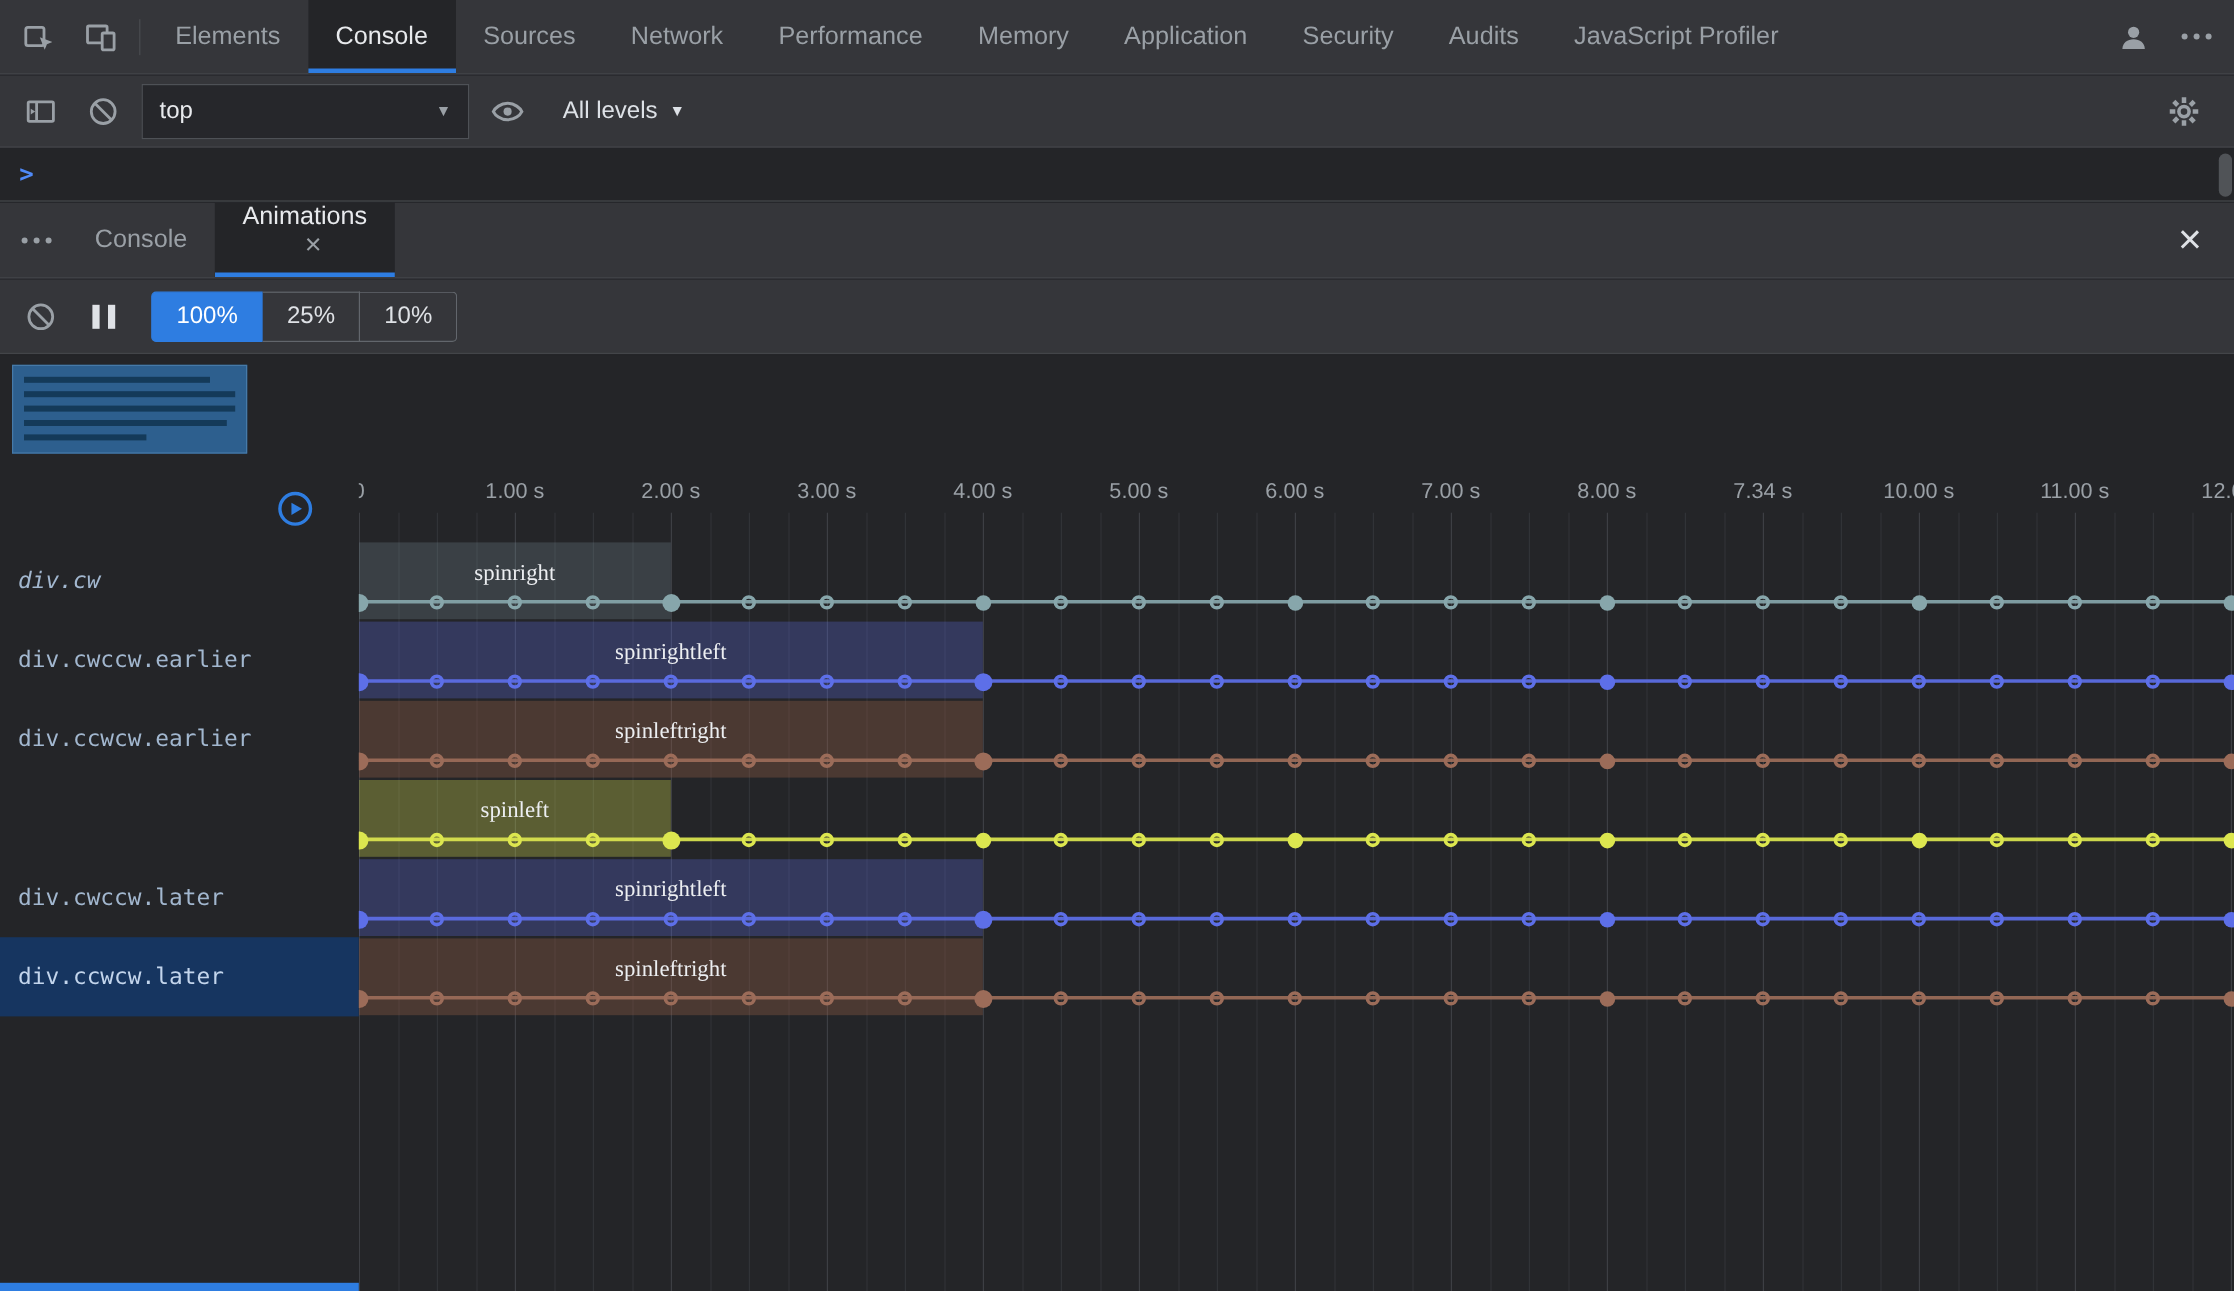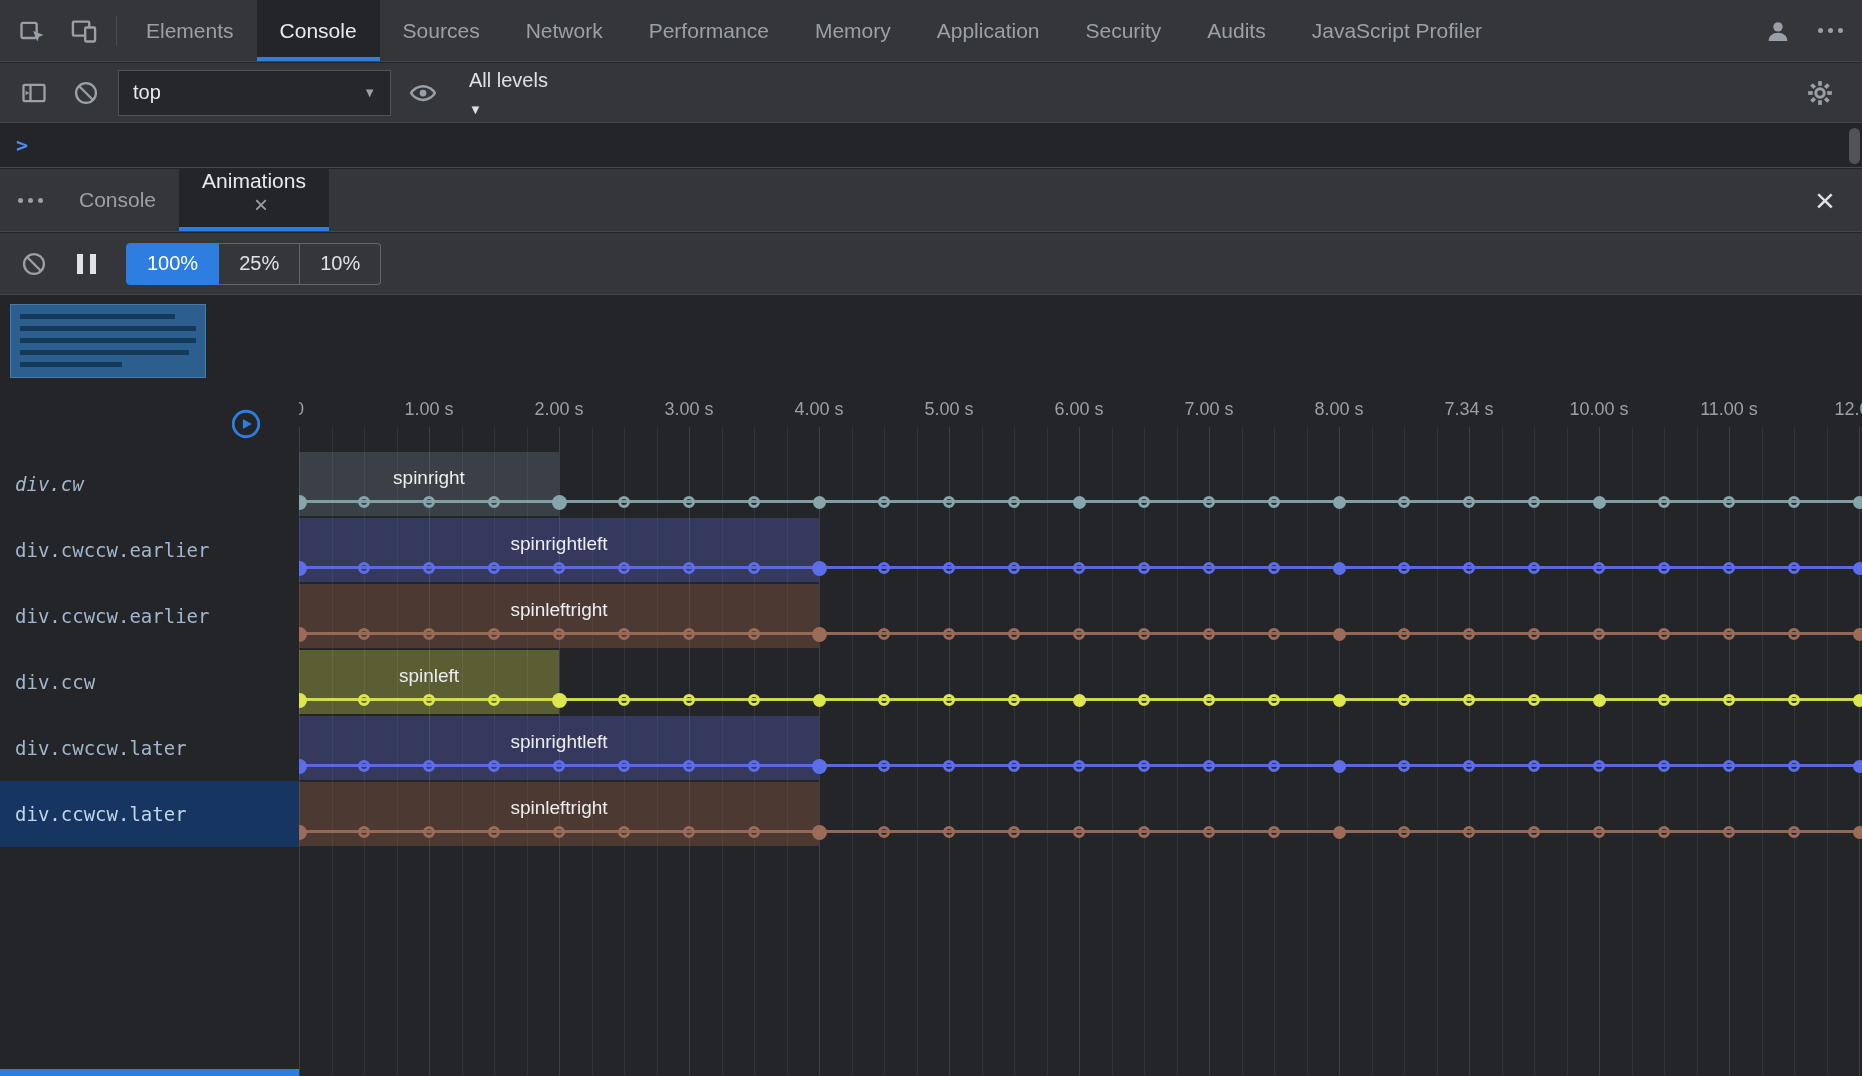--- a/index.html
+++ b/index.html
@@ -18,21 +18,21 @@
   .main-tabs{display:flex;height:100%;}
   .tab{display:flex;align-items:center;padding:0 23px;font-size:21px;color:#9aa0a6;height:100%;cursor:pointer;white-space:nowrap;}
   .tab.selected{background:var(--content-bg,#242528);color:#e8eaed;box-shadow:inset 0 -4px 0 var(--accent,#2e7de1);}
 
   
   .console-toolbar{position:absolute;left:0;top:63px;right:0;height:60px;background:var(--toolbar-bg,#35363a);display:flex;align-items:center;border-bottom:1px solid #434549;padding:0 8px;}
   .context-select{display:flex;align-items:center;justify-content:space-between;width:273px;height:46px;background:#26272b;border:1px solid #4e5156;margin:0 6px;padding:0 14px;font-size:20px;color:#e8eaed;cursor:pointer;}
   .arrow{font-size:13px;color:#9aa0a6;}
   .filter{width:237px;height:44px;background:#202124;border:none;border-radius:8px;color:#e8eaed;font-size:20px;padding:0 16px;margin-left:10px;font-family:inherit;outline:none;}
   .filter::placeholder{color:#80868b;}
-  .levels{display:flex;gap:10px;margin-left:20px;font-size:20px;color:#dde1e6;cursor:pointer;flex-direction:column;}
+  .levels{display:flex;align-items:center;gap:10px;margin-left:20px;font-size:20px;color:#dde1e6;cursor:pointer;}
   .levels .arrow{color:#dde1e6;}
 
   
   .console-prompt{position:absolute;left:0;top:124px;right:0;height:44px;background:var(--content-bg,#242528);border-bottom:1px solid #47494d;cursor:text;}
   .chev{position:absolute;left:16px;top:9px;color:#4f8af8;font:bold 20px "DejaVu Sans Mono",monospace;}
   .scroll-thumb{position:absolute;right:2px;top:4px;width:11px;height:36px;background:#505357;border-radius:6px;}
 
   
   .drawer-tabbar{position:absolute;left:0;top:169px;right:0;height:63px;background:var(--toolbar-bg,#35363a);display:flex;align-items:center;border-bottom:1px solid #434549;padding-left:4px;}
   .drawer-tabs{display:flex;height:100%;}
@@ -64,21 +64,21 @@
   .tick{position:absolute;top:0;transform:translateX(-50%);font-size:18px;color:#9aa0a6;white-space:nowrap;}
 
   
   .gridlines{position:absolute;left:299px;top:427px;right:0;bottom:0;overflow:hidden;}
   .gridline{position:absolute;top:0;bottom:0;width:1px;background:#313337;}
   .gridline.major{background:#3d3f44;}
   .row-labels{position:absolute;left:0;top:451px;width:299px;height:396px;}
   .row-label{position:absolute;left:0;width:299px;height:66px;line-height:66px;padding-left:15px;font-family:"DejaVu Sans Mono",monospace;font-size:19px;color:#a2b7cf;cursor:pointer;white-space:nowrap;overflow:hidden;}
   .row-label.selected{background:var(--selected-row-bg,#163560);color:#c3d5ec;}
   .anim-rows{position:absolute;left:299px;top:451px;right:0;height:396px;}
-  .anim-row{position:absolute;left:0;right:0;height:66px;overflow:hidden;cursor:pointer;}
+  .anim-row{position:absolute;left:0;right:0;height:66px;overflow:hidden;cursor:pointer;font-family:Liberation Serif, serif;}
   .band{position:absolute;left:0;top:1px;bottom:1px;}
   .row-line{position:absolute;left:0;right:0;top:49px;height:3px;border-radius:2px;opacity:.92;}
   .dot{position:absolute;border-radius:50%;}
   .dot.ring{border-style:solid;border-width:3px;background:transparent;}
   .anim-name{position:absolute;top:16px;text-align:center;font-size:19px;color:#eceef1;}
   .bottom-scrollbar{position:absolute;left:0;bottom:0;width:299px;height:7px;background:var(--accent,#2e7de1);cursor:pointer;}
 </style>
 </head>
 <body>
 
@@ -300,21 +300,20 @@
       <div class="gridline major" style="left: 1430px;"></div>
       <div class="gridline" style="left: 1462.5px;"></div>
       <div class="gridline" style="left: 1495px;"></div>
       <div class="gridline" style="left: 1527.5px;"></div>
       <div class="gridline major" style="left: 1560px;"></div>
     </div>
   <div class="row-labels">
       <div class="row-label" style="top: 0px; font-style: italic;">div.cw</div>
       <div class="row-label" style="top: 66px;">div.cwccw.earlier</div>
       <div class="row-label" style="top: 132px;">div.ccwcw.earlier</div>
-      <div class="row-label" style="top: 198px;">div.ccw</div>
       <div class="row-label selected" style="top: 330px;">div.ccwcw.later</div>
       <div class="row-label" style="top: 264px;">div.cwccw.later</div>
     </div>
   <div class="anim-rows">
       <div class="anim-row" style="top: 0px;">
         <div class="band" style="width: 260px; background: rgba(135, 166, 171, 0.22);"></div>
         <div class="row-line" style="background: rgb(135, 166, 171);"></div>
         <div class="dot filled" style="left: -7.5px; top: 43.5px; width: 15px; height: 15px; background: rgb(135, 166, 171);"></div>
         <div class="dot ring" style="left: 59px; top: 45px; width: 12px; height: 12px; border-color: rgb(135, 166, 171);"></div>
         <div class="dot ring" style="left: 124px; top: 45px; width: 12px; height: 12px; border-color: rgb(135, 166, 171);"></div>

